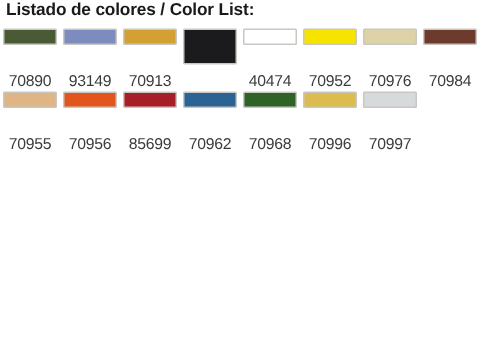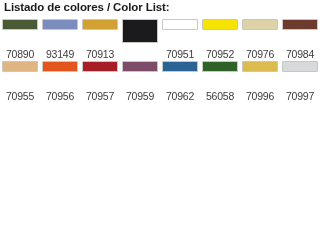--- a/index.html
+++ b/index.html
@@ -81,21 +81,21 @@
         </div>
         <div class="swatch-cell">
           <div class="swatch-chip" style="background: rgb(210, 160, 51);"></div>
           <div class="swatch-code">70913</div>
         </div>
         <div class="swatch-cell">
           <div class="swatch-chip" style="background: rgb(27, 26, 28);"></div>
         </div>
         <div class="swatch-cell">
           <div class="swatch-chip" style="background: rgb(255, 255, 255);"></div>
-          <div class="swatch-code">70951</div>
+          <div class="swatch-code">40474</div>
         </div>
         <div class="swatch-cell">
           <div class="swatch-chip" style="background: rgb(247, 227, 0);"></div>
           <div class="swatch-code">70952</div>
         </div>
         <div class="swatch-cell">
           <div class="swatch-chip" style="background: rgb(221, 211, 166);"></div>
           <div class="swatch-code">70976</div>
         </div>
         <div class="swatch-cell">
@@ -107,33 +107,29 @@
         <div class="swatch-cell">
           <div class="swatch-chip" style="background: rgb(222, 181, 131);"></div>
           <div class="swatch-code">70955</div>
         </div>
         <div class="swatch-cell">
           <div class="swatch-chip" style="background: rgb(226, 86, 29);"></div>
           <div class="swatch-code">70956</div>
         </div>
         <div class="swatch-cell">
           <div class="swatch-chip" style="background: rgb(168, 30, 39);"></div>
-          <div class="swatch-code">70957</div>
-        </div>
-        <div class="swatch-cell">
-          <div class="swatch-chip" style="background: rgb(125, 76, 105);"></div>
-          <div class="swatch-code">70959</div>
+          <div class="swatch-code">85699</div>
         </div>
         <div class="swatch-cell">
           <div class="swatch-chip" style="background: rgb(42, 99, 148);"></div>
           <div class="swatch-code">70962</div>
         </div>
         <div class="swatch-cell">
           <div class="swatch-chip" style="background: rgb(47, 98, 38);"></div>
-          <div class="swatch-code">56058</div>
+          <div class="swatch-code">70968</div>
         </div>
         <div class="swatch-cell">
           <div class="swatch-chip" style="background: rgb(221, 188, 79);"></div>
           <div class="swatch-code">70996</div>
         </div>
         <div class="swatch-cell">
           <div class="swatch-chip" style="background: rgb(214, 218, 219);"></div>
           <div class="swatch-code">70997</div>
         </div>
       </div>

